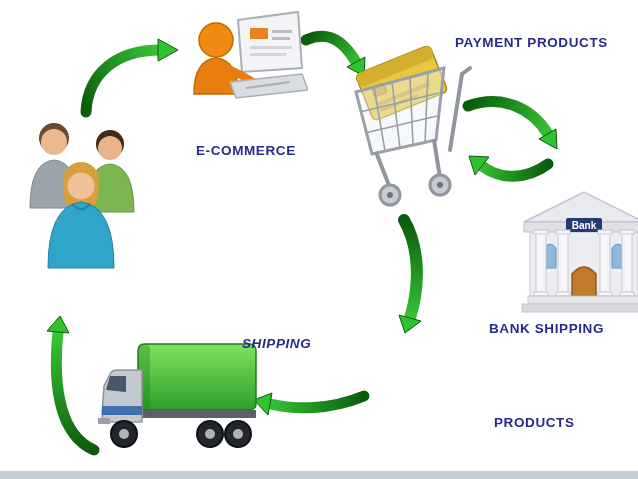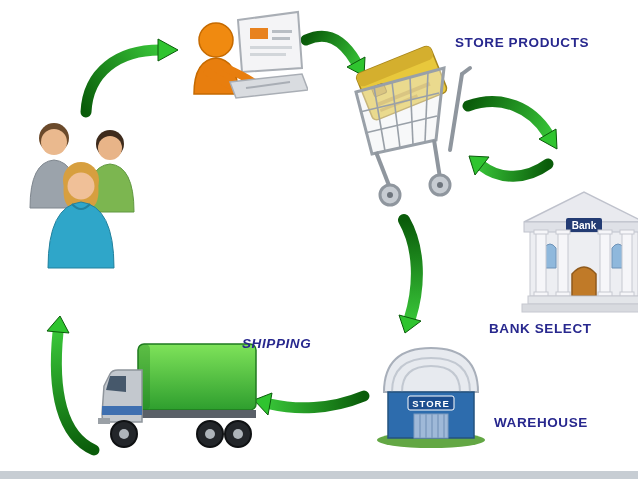--- a/index.html
+++ b/index.html
@@ -122,20 +122,21 @@
 
       <circle cx="30" cy="34" r="17" fill="#F08A10" stroke="#C56A00" stroke-width="1.5"></circle>
       <path d="M8,88 Q8,54 30,52 Q52,54 52,88 Z" fill="#E87E0E" stroke="#C56A00" stroke-width="1.5"></path>
       <path d="M40,62 Q58,70 70,78" fill="none" stroke="#E87E0E" stroke-width="8" stroke-linecap="round"></path>
       <path d="M22,66 Q42,80 58,84" fill="none" stroke="#E87E0E" stroke-width="8" stroke-linecap="round"></path>
 
       <polygon points="44,76 116,68 122,84 50,92" fill="#D9DCE0" stroke="#A9AEB5" stroke-width="1.5"></polygon>
       <line x1="60" y1="82" x2="104" y2="76" stroke="#A9AEB5" stroke-width="2"></line>
     </svg>
   </figure>
+  <div class="diagram-label" style="left:196px;top:144px;">E-COMMERCE</div>
 
   <figure class="node" style="left:350px;top:38px;">
     <svg width="125" height="178" viewBox="0 0 125 178">
 
       <g transform="translate(52,46) rotate(-22)">
         <rect x="-40" y="-26" width="80" height="50" rx="5" fill="#E8C83C" stroke="#A8861C" stroke-width="1.5"></rect>
         <rect x="-40" y="-26" width="80" height="14" rx="5" fill="#D4AF2E"></rect>
         <rect x="-30" y="-8" width="13" height="10" rx="2" fill="#C9A227" stroke="#9A7A18" stroke-width="1"></rect>
         <rect x="-30" y="8" width="56" height="4" fill="#C9A227"></rect>
         <rect x="-30" y="15" width="40" height="3" fill="#C9A227"></rect>
@@ -153,21 +154,21 @@
       <line x1="15" y1="95" x2="87" y2="78" stroke="#99A0A8" stroke-width="1.6"></line>
 
       <path d="M26,114 L40,150" stroke="#8F969E" stroke-width="4" fill="none"></path>
       <path d="M84,102 L90,140" stroke="#8F969E" stroke-width="4" fill="none"></path>
       <circle cx="40" cy="157" r="10" fill="#C7CCD2" stroke="#8F969E" stroke-width="3"></circle>
       <circle cx="40" cy="157" r="3" fill="#6E757D"></circle>
       <circle cx="90" cy="147" r="10" fill="#C7CCD2" stroke="#8F969E" stroke-width="3"></circle>
       <circle cx="90" cy="147" r="3" fill="#6E757D"></circle>
     </svg>
   </figure>
-  <div class="diagram-label" style="left:455px;top:36px;">STORE PRODUCTS</div>
+  <div class="diagram-label" style="left:455px;top:36px;">PAYMENT PRODUCTS</div>
 
   <figure class="node" style="left:516px;top:186px;">
     <svg width="136" height="132" viewBox="0 0 136 132">
       <rect x="14" y="44" width="108" height="66" fill="#EDEEF2" stroke="#C6C8D0" stroke-width="1"></rect>
 
       <path d="M28,82 L28,62 Q34,54 40,62 L40,82 Z" fill="#8FB8DC" stroke="#6E93B8" stroke-width="1"></path>
       <path d="M96,82 L96,62 Q102,54 108,62 L108,82 Z" fill="#8FB8DC" stroke="#6E93B8" stroke-width="1"></path>
 
       <path d="M56,110 L56,88 Q68,74 80,88 L80,110 Z" fill="#C07A28" stroke="#8F5A1D" stroke-width="1.5"></path>
 
@@ -188,46 +189,23 @@
           <rect x="82" y="106" width="14" height="4"></rect>
         <rect x="106" y="46" width="10" height="62"></rect>
           <rect x="104" y="44" width="14" height="4"></rect>
           <rect x="104" y="106" width="14" height="4"></rect>
       </g>
 
       <rect x="12" y="110" width="112" height="8" fill="#E3E5E9" stroke="#C6C8D0" stroke-width="1"></rect>
       <rect x="6" y="118" width="124" height="8" fill="#D8DADF" stroke="#C6C8D0" stroke-width="1"></rect>
     </svg>
   </figure>
-  <div class="diagram-label" style="left:489px;top:322px;">BANK SELECT</div>
-
-  <figure class="node" style="left:372px;top:334px;">
-    <svg width="118" height="118" viewBox="0 0 118 118">
-      <ellipse cx="59" cy="106" rx="54" ry="8" fill="#63A744"></ellipse>
-
-      <path d="M12,58 Q12,14 59,14 Q106,14 106,58 Z" fill="#E7EAEF" stroke="#A8AFBA" stroke-width="2"></path>
-      <path d="M20,58 Q20,24 59,24 Q98,24 98,58" fill="none" stroke="#C2C8D1" stroke-width="2"></path>
-      <path d="M30,58 Q30,32 59,32 Q88,32 88,58" fill="none" stroke="#C2C8D1" stroke-width="2"></path>
-
-      <rect x="16" y="58" width="86" height="46" fill="#2D6CAD" stroke="#24537F" stroke-width="1.5"></rect>
-
-      <rect x="36" y="62" width="46" height="14" rx="2" fill="#1C4E8F" stroke="#FFFFFF" stroke-width="1"></rect>
-      <text x="59" y="73" text-anchor="middle" font-size="9.5" font-weight="bold" letter-spacing="1" fill="#FFFFFF">STORE</text>
-
-      <rect x="42" y="80" width="34" height="24" fill="#9FB9D8" stroke="#7E9CC0" stroke-width="1"></rect>
-      <g stroke="#7E9CC0" stroke-width="1.5">
-        <line x1="48" y1="80" x2="48" y2="104"></line>
-          <line x1="54" y1="80" x2="54" y2="104"></line>
-        <line x1="60" y1="80" x2="60" y2="104"></line>
-          <line x1="66" y1="80" x2="66" y2="104"></line>
-        <line x1="72" y1="80" x2="72" y2="104"></line>
-      </g>
-    </svg>
-  </figure>
-  <div class="diagram-label" style="left:494px;top:416px;">WAREHOUSE</div>
+  <div class="diagram-label" style="left:489px;top:322px;">BANK SHIPPING</div>
+
+  <div class="diagram-label" style="left:494px;top:416px;">PRODUCTS</div>
 
   <figure class="node" style="left:96px;top:336px;">
     <svg width="168" height="122" viewBox="0 0 168 122">
       <defs>
         <linearGradient id="boxg" x1="0" y1="0" x2="0" y2="1">
           <stop offset="0" stop-color="#7FE35A"></stop>
             <stop offset="1" stop-color="#2E9E2E"></stop>
         </linearGradient>
       </defs>
 

